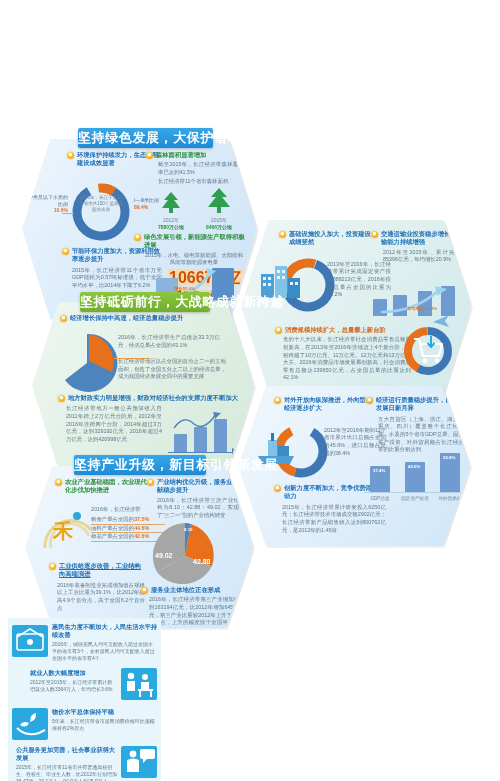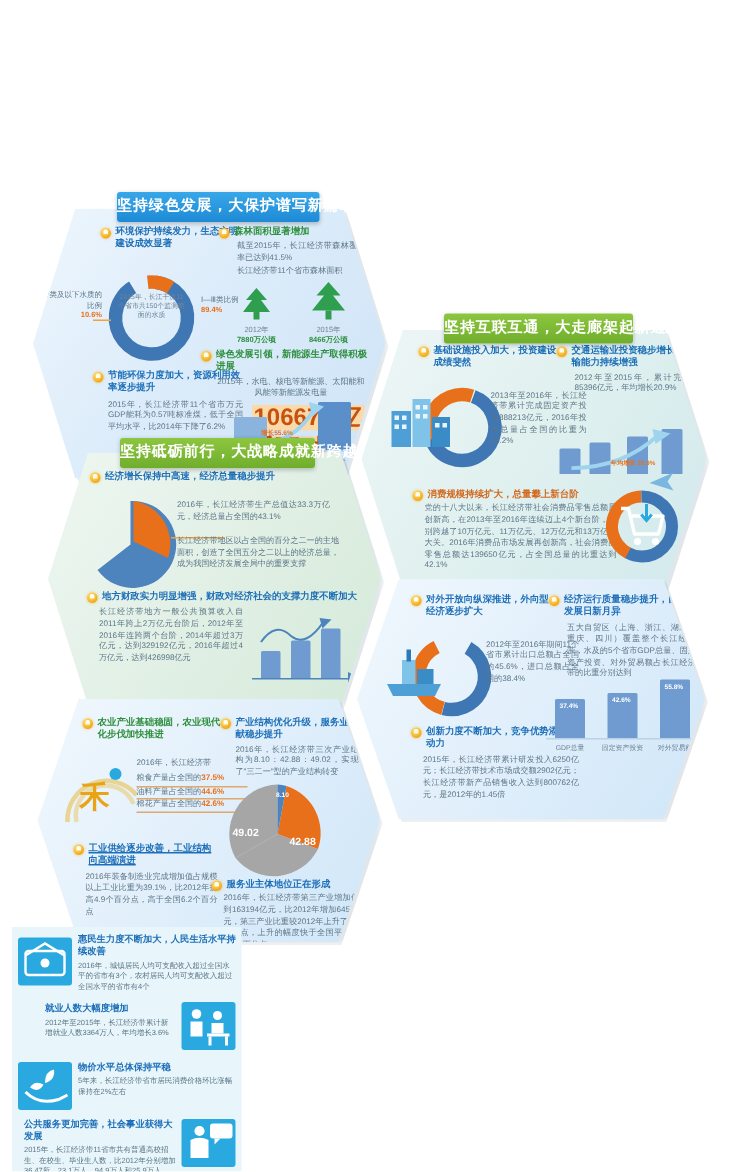--- a/index.html
+++ b/index.html
@@ -27,21 +27,21 @@
     filter: blur(3px);
     background: rgba(120,140,160,.22);
     clip-path: polygon(12% 0%, 88% 0%, 100% 50%, 88% 100%, 12% 100%, 0% 50%);
     -webkit-clip-path: polygon(12% 0%, 88% 0%, 100% 50%, 88% 100%, 12% 100%, 0% 50%);
   }
 
   
   .ribbon {
     position: absolute;
     color: #fff;
-    font-size: 10px;
+    font-size: 13px;
     font-weight: bold;
     letter-spacing: .6px;
     text-align: left;
     line-height: 20px;
     height: 20px;
     border-radius: 2px;
     white-space: nowrap;
     box-shadow: 0 1px 3px rgba(0,0,0,.22);
     font-family: Liberation Serif, serif;
   }
@@ -281,21 +281,20 @@
     </div>
     <div style="position:absolute;left:170px;top:114px;width:34px;height:32px;">
       <svg width="34" height="32" viewBox="0 0 34 32">
         <path d="M3 5 H8 L12 22 H28 L31 10 H10" stroke="#fff" stroke-width="2.2" fill="none" stroke-linejoin="round"></path>
         <circle cx="14" cy="27" r="2.4" fill="#fff"></circle>
           <circle cx="26" cy="27" r="2.4" fill="#fff"></circle>
         <path d="M20 2 V12 M16.5 9 L20 13 L23.5 9" stroke="#2aa9e0" stroke-width="2" fill="none"></path>
       </svg>
     </div>
   </div>
-  <div class="ribbon rb-green" style="left:296px;top:209px;width:126px;">坚持互联互通，大走廊架起新通途</div>
 
   <div class="hex-shadow" style="left:34px;top:304px;width:222px;height:168px;"></div>
   <div class="hex green" style="left:32px;top:302px;width:222px;height:168px;">
 
     <div class="blk" style="left:28px;top:12px;width:170px;">
       <div class="hd hd-b">
           <span class="bulb"></span>
         <span>经济增长保持中高速，经济总量稳步提升</span>
         </div>
     </div>
@@ -455,20 +454,21 @@
     </div>
 
     <div class="blk" style="left:116px;top:120px;width:104px;">
       <div class="hd hd-b">
           <span class="bulb"></span>
         <span>服务业主体地位正在形成</span>
         </div>
       <div class="body" style="margin-top:2px;margin-left:8px;width:96px;">2016年，长江经济带第三产业增加值达到163194亿元，比2012年增加64574亿元，第三产业比重较2012年上升了7.2个百分点，上升的幅度快于全国平均水平0.9个百分点</div>
     </div>
   </div>
+  <div class="ribbon rb-blue" style="left:74px;top:455px;width:132px;">坚持产业升级，新目标引领新发展</div>
 
   <div class="card" style="top:618px;height:46px;">
     <div class="card-icon" style="left:4px;top:7px;">
       <svg width="36" height="32" viewBox="0 0 36 32">
         <rect x="5" y="9" width="26" height="16" rx="2" fill="none" stroke="#fff" stroke-width="1.6"></rect>
         <path d="M5 12 L18 4 L31 12" fill="none" stroke="#fff" stroke-width="1.6"></path>
         <circle cx="18" cy="17" r="3" fill="#fff"></circle>
       </svg>
     </div>
     <div style="position:absolute;left:44px;top:5px;width:106px;">

